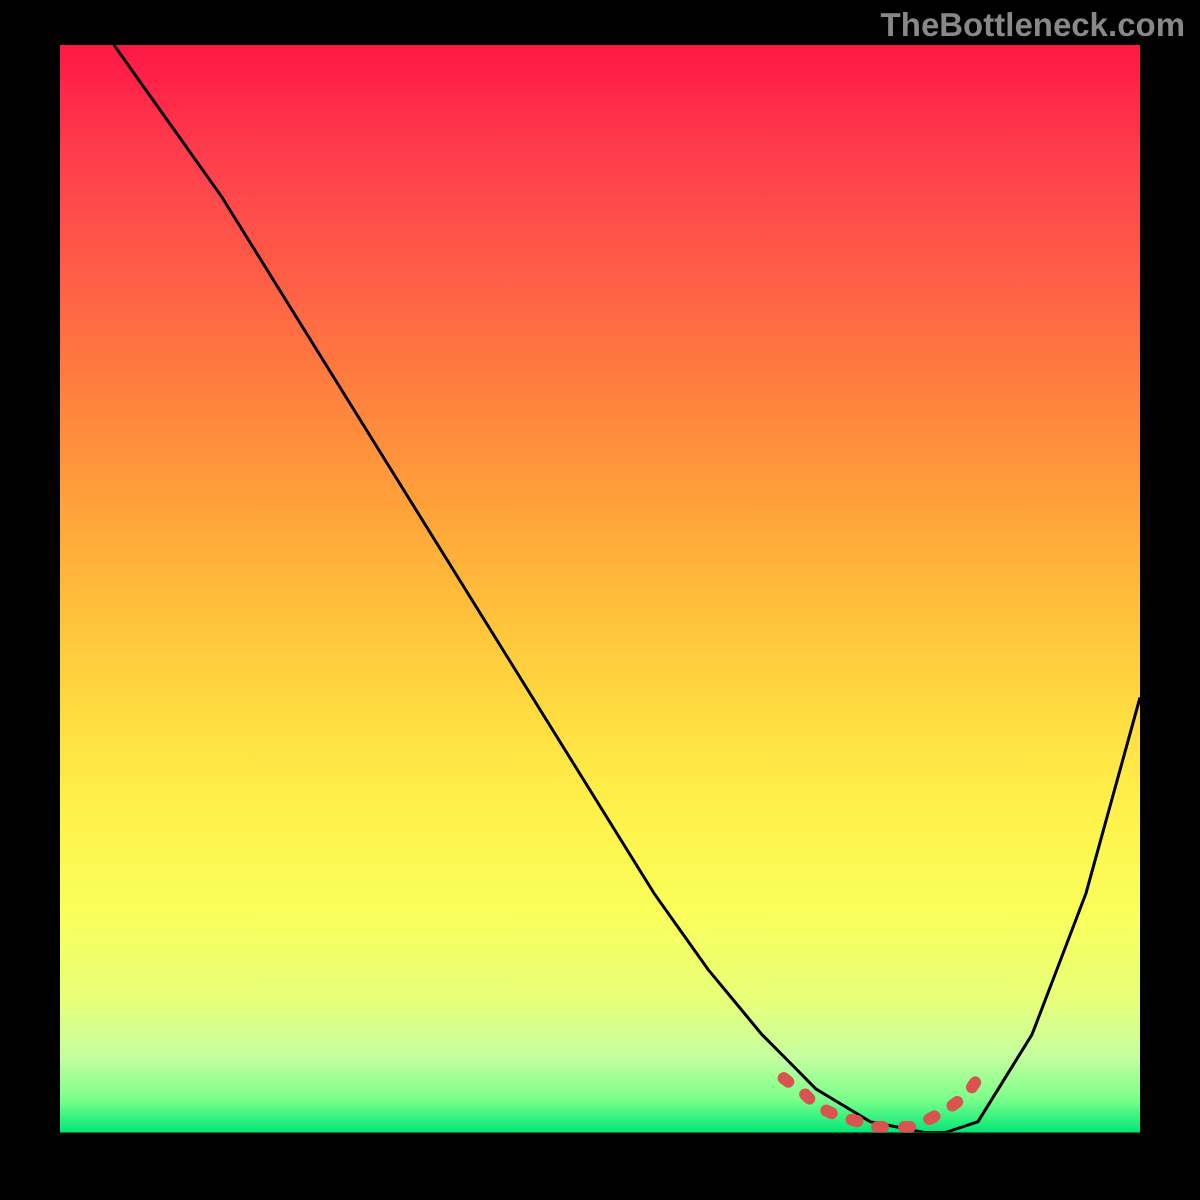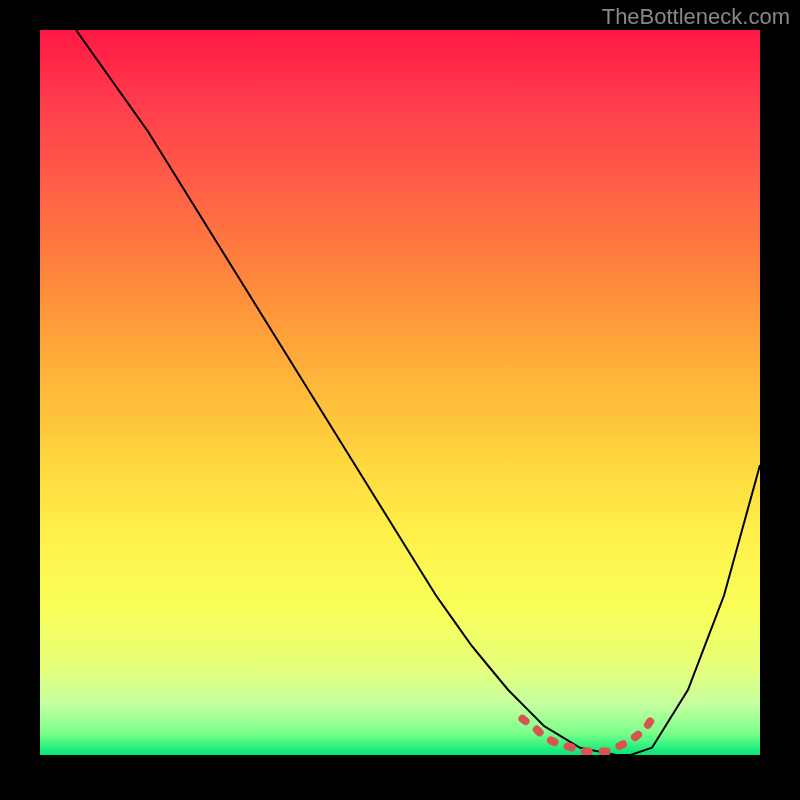--- a/index.html
+++ b/index.html
@@ -1,18 +1,18 @@
 <!DOCTYPE html>
 <html><head>
 <meta charset="utf-8">
 <style>
   * { margin: 0; padding: 0; box-sizing: border-box; }
   body { width: 800px; height: 800px; background: #000; position: relative; font-family: Arial, sans-serif; }
   .container { width: 800px; height: 800px; position: relative; }
-  .watermark { position: absolute; top: 4px; right: 10px; color: #888; font-size: 22px; font-weight: normal; z-index: 10; }
+  .watermark { position: absolute; top: 4px; right: 10px; color: #888; font-size: 22px; font-weight: bold; z-index: 10; }
   .plot-area { position: absolute; left: 40px; top: 30px; width: 720px; height: 725px; }
   .gradient-bg { position: absolute; left: 0; top: 0; width: 100%; height: 100%;
     background: linear-gradient(to bottom,
       #ff1744 0%,
       #ff3d4d 10%,
       #ff5a47 20%,
       #ff7a3f 30%,
       #ff9a3a 40%,
       #ffba3a 50%,
       #ffd83f 60%,

